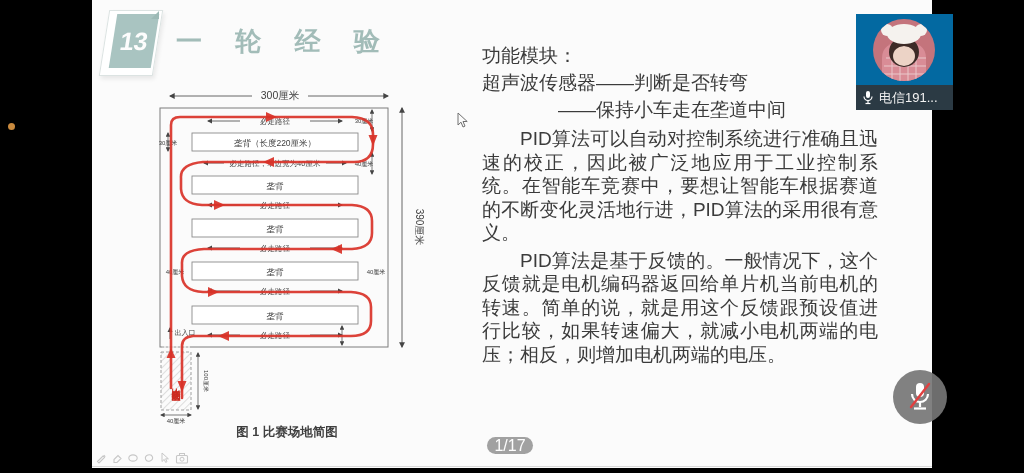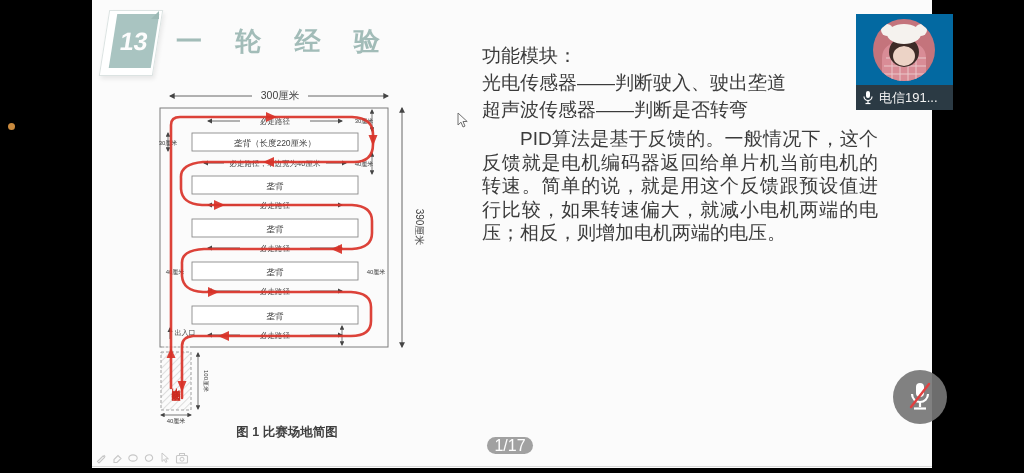--- a/index.html
+++ b/index.html
@@ -156,22 +156,23 @@
       </g>
     </g>
 
     <text x="147" y="351" font-size="12.5" font-weight="bold" text-anchor="middle" fill="#2e2e2e">图 1 比赛场地简图</text>
   </svg>
 
   <div class="start-zone-text">比赛启动区</div>
 
   <div class="content">
     <div class="fn-line">功能模块：</div>
-    <div class="fn-line">光电传感器——判断驶入、驶出垄道</div>
     <div class="fn-line">超声波传感器——判断是否转弯</div>
+    <div class="fn-line indent">——保持小车走在垄道中间</div>
+    <p class="para">PID算法可以自动对控制系统进行准确且迅速的校正，因此被广泛地应用于工业控制系统。在智能车竞赛中，要想让智能车根据赛道的不断变化灵活地行进，PID算法的采用很有意义。</p>
     <p class="para">PID算法是基于反馈的。一般情况下，这个反馈就是电机编码器返回给单片机当前电机的转速。简单的说，就是用这个反馈跟预设值进行比较，如果转速偏大，就减小电机两端的电压；相反，则增加电机两端的电压。</p>
   </div>
 
   <svg class="cursor" width="14" height="18" viewBox="0 0 14 18">
     <polygon points="2,1 2,13 5,10.2 7,15 9,14.1 7,9.5 11.2,9.5" fill="#fafafa" stroke="#707070" stroke-width="1"></polygon>
   </svg>
 
   <div class="webcam">
     <svg class="webcam-avatar" width="64" height="64" viewBox="0 0 64 64">
       <defs>

